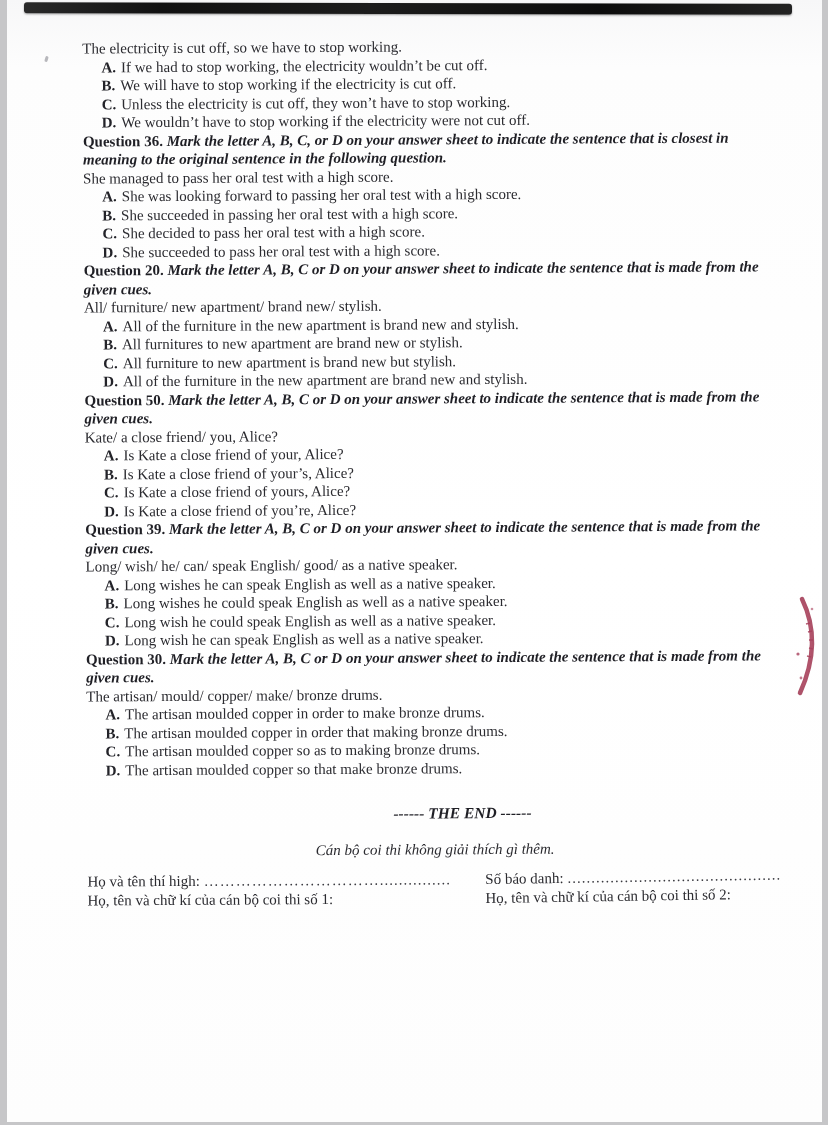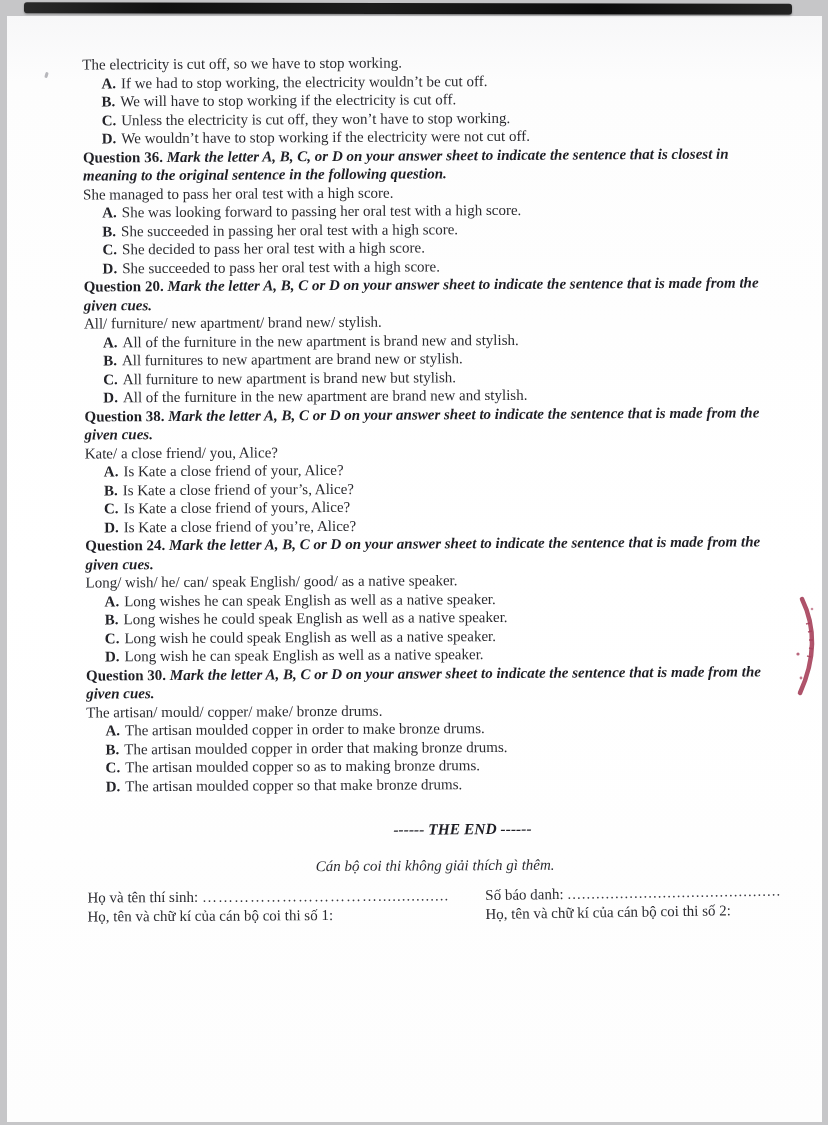--- a/index.html
+++ b/index.html
@@ -6,21 +6,20 @@
   html,body { width:828px; height:1125px; }
   body {
     position:relative;
     background:#c6c6c8;
     font-family:"Liberation Serif","DejaVu Serif",serif;
     overflow:hidden;
   }
   .sheet {
     position:absolute; left:7px; right:6px; top:0; bottom:3px;
     background:linear-gradient(180deg,#f7f7f8 0%,#fdfdfd 6%,#ffffff 50%,#fdfdfd 100%);
-    margin-top:16px;
   }
   .topbar {
     position:absolute; left:24px; right:36px; top:3px; height:11px;
     background:linear-gradient(90deg,#2a2a2a 0%,#111 18%,#1c1c1c 45%,#0c0c0c 75%,#232323 100%);
     border-radius:3px;
     transform:rotate(0.12deg);
     box-shadow:0 1px 2px rgba(0,0,0,.35);
   }
   .content {
     position:relative;
@@ -83,51 +82,51 @@
     <section>
       <p class="qhead"><b class="qnum">Question 20.</b> <span class="qinstr">Mark the letter A, B, C or D on your answer sheet to indicate the sentence that is made from the given cues.</span></p>
       <p class="stem">All/ furniture/ new apartment/ brand new/ stylish.</p>
       <p class="opt"><b class="letter">A.</b><span>All of the furniture in the new apartment is brand new and stylish.</span></p>
       <p class="opt"><b class="letter">B.</b><span>All furnitures to new apartment are brand new or stylish.</span></p>
       <p class="opt"><b class="letter">C.</b><span>All furniture to new apartment is brand new but stylish.</span></p>
       <p class="opt"><b class="letter">D.</b><span>All of the furniture in the new apartment are brand new and stylish.</span></p>
     </section>
 
     <section>
-      <p class="qhead"><b class="qnum">Question 38.</b> <span class="qinstr">Mark the letter A, B, C or D on your answer sheet to indicate the sentence that is made from the given cues.</span></p>
+      <p class="qhead"><b class="qnum">Question 50.</b> <span class="qinstr">Mark the letter A, B, C or D on your answer sheet to indicate the sentence that is made from the given cues.</span></p>
       <p class="stem">Kate/ a close friend/ you, Alice?</p>
       <p class="opt"><b class="letter">A.</b><span>Is Kate a close friend of your, Alice?</span></p>
       <p class="opt"><b class="letter">B.</b><span>Is Kate a close friend of your’s, Alice?</span></p>
       <p class="opt"><b class="letter">C.</b><span>Is Kate a close friend of yours, Alice?</span></p>
       <p class="opt"><b class="letter">D.</b><span>Is Kate a close friend of you’re, Alice?</span></p>
     </section>
 
     <section>
-      <p class="qhead"><b class="qnum">Question 24.</b> <span class="qinstr">Mark the letter A, B, C or D on your answer sheet to indicate the sentence that is made from the given cues.</span></p>
+      <p class="qhead"><b class="qnum">Question 39.</b> <span class="qinstr">Mark the letter A, B, C or D on your answer sheet to indicate the sentence that is made from the given cues.</span></p>
       <p class="stem">Long/ wish/ he/ can/ speak English/ good/ as a native speaker.</p>
       <p class="opt"><b class="letter">A.</b><span>Long wishes he can speak English as well as a native speaker.</span></p>
       <p class="opt"><b class="letter">B.</b><span>Long wishes he could speak English as well as a native speaker.</span></p>
       <p class="opt"><b class="letter">C.</b><span>Long wish he could speak English as well as a native speaker.</span></p>
       <p class="opt"><b class="letter">D.</b><span>Long wish he can speak English as well as a native speaker.</span></p>
     </section>
 
     <section>
       <p class="qhead"><b class="qnum">Question 30.</b> <span class="qinstr">Mark the letter A, B, C or D on your answer sheet to indicate the sentence that is made from the given cues.</span></p>
       <p class="stem">The artisan/ mould/ copper/ make/ bronze drums.</p>
       <p class="opt"><b class="letter">A.</b><span>The artisan moulded copper in order to make bronze drums.</span></p>
       <p class="opt"><b class="letter">B.</b><span>The artisan moulded copper in order that making bronze drums.</span></p>
       <p class="opt"><b class="letter">C.</b><span>The artisan moulded copper so as to making bronze drums.</span></p>
       <p class="opt"><b class="letter">D.</b><span>The artisan moulded copper so that make bronze drums.</span></p>
     </section>
 
     <p class="the-end">------ THE END ------</p>
     <p class="note">Cán bộ coi thi không giải thích gì thêm.</p>
 
     <div class="frow first">
-      <span class="fcell-left"><span>Họ và tên thí sinh: </span><span class="dots">……………………………...............</span></span>
+      <span class="fcell-left"><span>Họ và tên thí high: </span><span class="dots">……………………………...............</span></span>
       <span class="fcell-right"><span>Số báo danh: </span><span class="dots">.............................................</span></span>
     </div>
     <div class="frow">
       <span class="fcell-left">Họ, tên và chữ kí của cán bộ coi thi số 1:</span>
       <span class="fcell-right">Họ, tên và chữ kí của cán bộ coi thi số 2:</span>
     </div>
 
   </div>
 </div>
 

